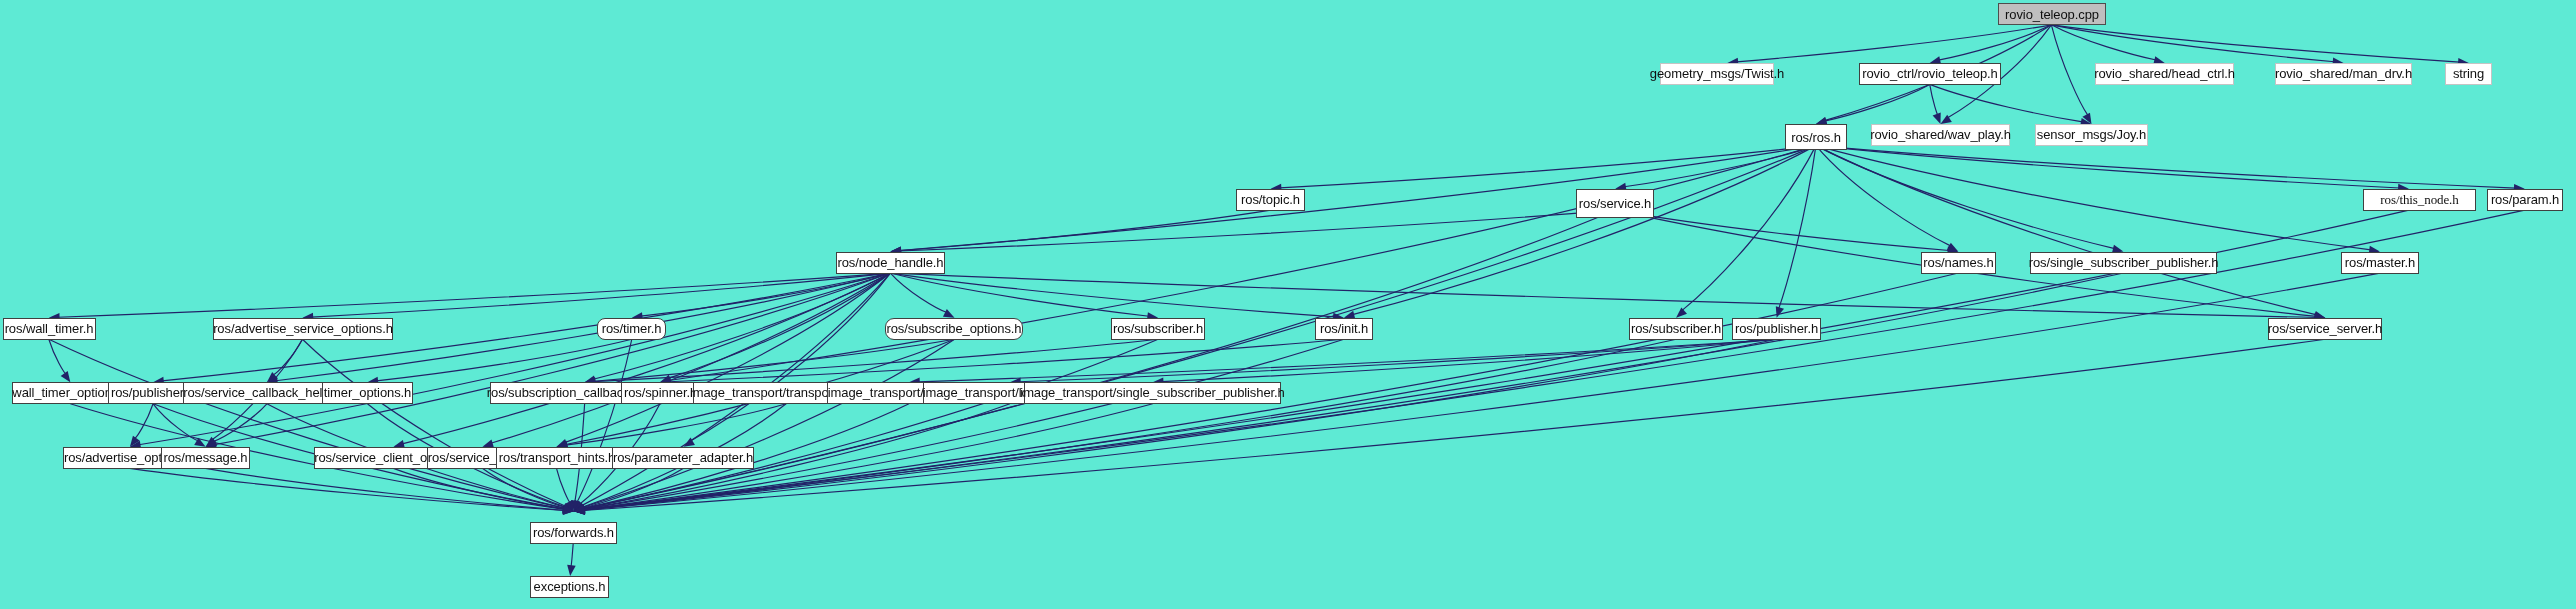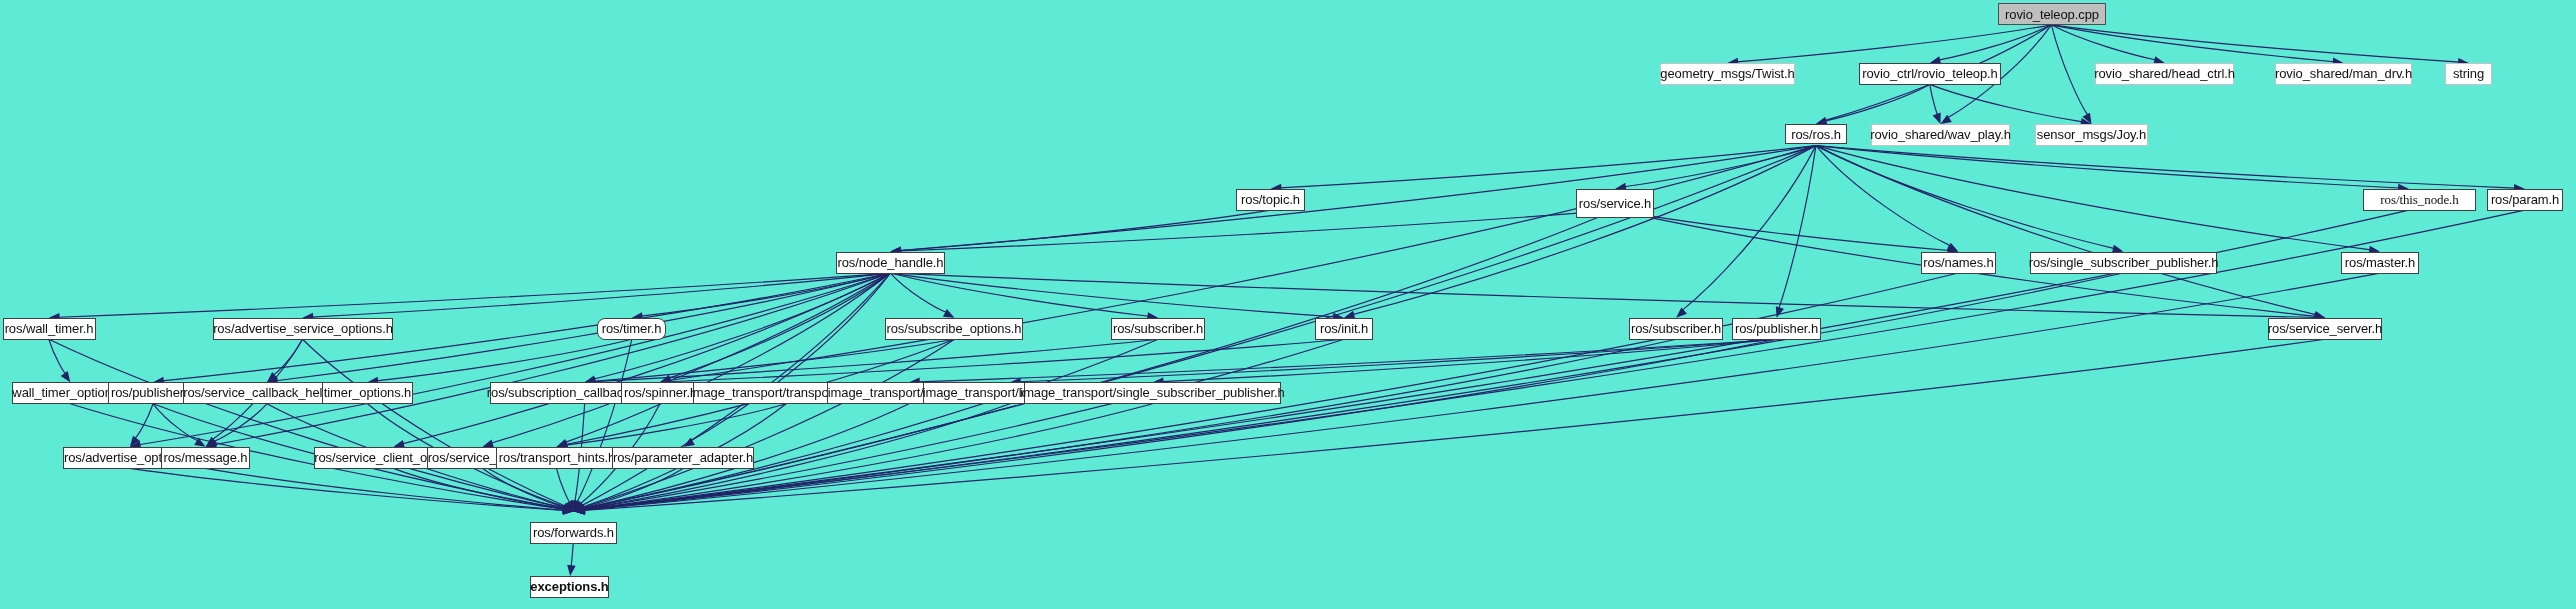--- a/index.html
+++ b/index.html
@@ -431,40 +431,40 @@
         <path class="edge-path" d="M826,566 C791.02,587.84 730.6,607.6 703.7396747823275,613.981410651464"></path>
         <polygon points="693.5,618 704.613903129079,609.4840645119019 707.421057774918,619.4980488735006" class="edge-head"></polygon>
       </g>
       <g>
         <path class="edge-path" d="M693.5,644 C692.312,665.84 690.26,685.6 689.9483785421588,685.0409590683869"></path>
         <polygon points="689,696 685.4013149943049,682.4689443785865 695.7258181830576,683.7197976495315" class="edge-head"></polygon>
       </g>
     </svg>
   <div id="node-layer">
       <div class="gnode root" style="left: 1998px; top: 3.3px; width: 108px; height: 21.5px;">rovio_teleop.cpp</div>
-      <div class="gnode external" style="left: 1660px; top: 63px; width: 135px; height: 21.5px;">geometry_msgs/Twist.h</div>
+      <div class="gnode external" style="left: 1660px; top: 63px; width: 114px; height: 21.5px;">geometry_msgs/Twist.h</div>
       <div class="gnode" style="left: 1859px; top: 63px; width: 142px; height: 21.5px;">rovio_ctrl/rovio_teleop.h</div>
       <div class="gnode external" style="left: 2095px; top: 63px; width: 139px; height: 21.5px;">rovio_shared/head_ctrl.h</div>
       <div class="gnode external" style="left: 2275px; top: 63px; width: 137px; height: 21.5px;">rovio_shared/man_drv.h</div>
       <div class="gnode external" style="left: 2445px; top: 63px; width: 47px; height: 21.5px;">string</div>
-      <div class="gnode" style="left: 1785px; top: 124px; width: 62px; height: 20px;">ros/ros.h</div>
+      <div class="gnode" style="left: 1785px; top: 124px; width: 62px; height: 26px;">ros/ros.h</div>
       <div class="gnode external" style="left: 1871px; top: 124px; width: 139px; height: 21.5px;">rovio_shared/wav_play.h</div>
       <div class="gnode external" style="left: 2035px; top: 124px; width: 113px; height: 21.5px;">sensor_msgs/Joy.h</div>
       <div class="gnode" style="left: 1236px; top: 189px; width: 69px; height: 21.5px;">ros/topic.h</div>
       <div class="gnode" style="left: 1576px; top: 189px; width: 78px; height: 29px;">ros/service.h</div>
       <div class="gnode" style="left: 2363px; top: 189px; width: 113px; height: 21.5px; font-family: Liberation Serif, serif;">ros/this_node.h</div>
       <div class="gnode" style="left: 2487px; top: 189px; width: 76px; height: 21.5px;">ros/param.h</div>
       <div class="gnode" style="left: 836px; top: 252px; width: 109px; height: 21.5px;">ros/node_handle.h</div>
       <div class="gnode" style="left: 1921px; top: 252px; width: 75px; height: 21.5px;">ros/names.h</div>
       <div class="gnode" style="left: 2030px; top: 252px; width: 187px; height: 21.5px;">ros/single_subscriber_publisher.h</div>
       <div class="gnode" style="left: 2341px; top: 252px; width: 78px; height: 21.5px;">ros/master.h</div>
       <div class="gnode" style="left: 2.5px; top: 318px; width: 93px; height: 21.5px;">ros/wall_timer.h</div>
       <div class="gnode" style="left: 213px; top: 318px; width: 180px; height: 21.5px;">ros/advertise_service_options.h</div>
       <div class="gnode" style="left: 597px; top: 318px; width: 69px; height: 21.5px; border-radius: 8px;">ros/timer.h</div>
-      <div class="gnode" style="left: 885px; top: 318px; width: 138px; height: 21.5px;">ros/subscribe_options.h</div>
+      <div class="gnode" style="left: 885px; top: 318px; width: 138px; height: 21.5px; border-radius: 9px;">ros/subscribe_options.h</div>
       <div class="gnode" style="left: 1111px; top: 318px; width: 94px; height: 21.5px;">ros/subscriber.h</div>
       <div class="gnode" style="left: 1315px; top: 318px; width: 58px; height: 21.5px;">ros/init.h</div>
       <div class="gnode" style="left: 1629px; top: 318px; width: 94px; height: 21.5px;">ros/subscriber.h</div>
       <div class="gnode" style="left: 1732px; top: 318px; width: 89px; height: 21.5px;">ros/publisher.h</div>
       <div class="gnode" style="left: 2268px; top: 318px; width: 114px; height: 21.5px;">ros/service_server.h</div>
       <div class="gnode" style="left: 11.6px; top: 382px; width: 118px; height: 21.5px;">wall_timer_options.h</div>
       <div class="gnode" style="left: 108px; top: 382px; width: 89px; height: 21.5px;">ros/publisher.h</div>
       <div class="gnode" style="left: 183px; top: 382px; width: 168px; height: 21.5px;">ros/service_callback_helper.h</div>
       <div class="gnode" style="left: 322px; top: 382px; width: 91px; height: 21.5px;">timer_options.h</div>
       <div class="gnode" style="left: 490px; top: 382px; width: 189px; height: 21.5px;">ros/subscription_callback_helper.h</div>
@@ -473,16 +473,16 @@
       <div class="gnode" style="left: 827px; top: 382px; width: 163px; height: 21.5px;">image_transport/exception.h</div>
       <div class="gnode" style="left: 923px; top: 382px; width: 175px; height: 21.5px;">image_transport/loader_fwds.h</div>
       <div class="gnode" style="left: 1024px; top: 382px; width: 257px; height: 21.5px;">image_transport/single_subscriber_publisher.h</div>
       <div class="gnode" style="left: 63px; top: 447px; width: 134px; height: 21.5px;">ros/advertise_options.h</div>
       <div class="gnode" style="left: 161px; top: 447px; width: 89px; height: 21.5px;">ros/message.h</div>
       <div class="gnode" style="left: 314px; top: 447px; width: 158px; height: 21.5px;">ros/service_client_options.h</div>
       <div class="gnode" style="left: 427px; top: 447px; width: 111px; height: 21.5px;">ros/service_client.h</div>
       <div class="gnode" style="left: 496px; top: 447px; width: 122px; height: 21.5px;">ros/transport_hints.h</div>
       <div class="gnode" style="left: 612px; top: 447px; width: 142px; height: 21.5px;">ros/parameter_adapter.h</div>
       <div class="gnode" style="left: 530px; top: 522px; width: 87px; height: 21.5px;">ros/forwards.h</div>
-      <div class="gnode" style="left: 530px; top: 576px; width: 79px; height: 21.5px; font-weight: bold;">exceptions.h</div>
+      <div class="gnode" style="left: 530px; top: 576px; width: 79px; height: 21.5px;">exceptions.h</div>
     </div>
 </div>
 
 
 </body></html>

